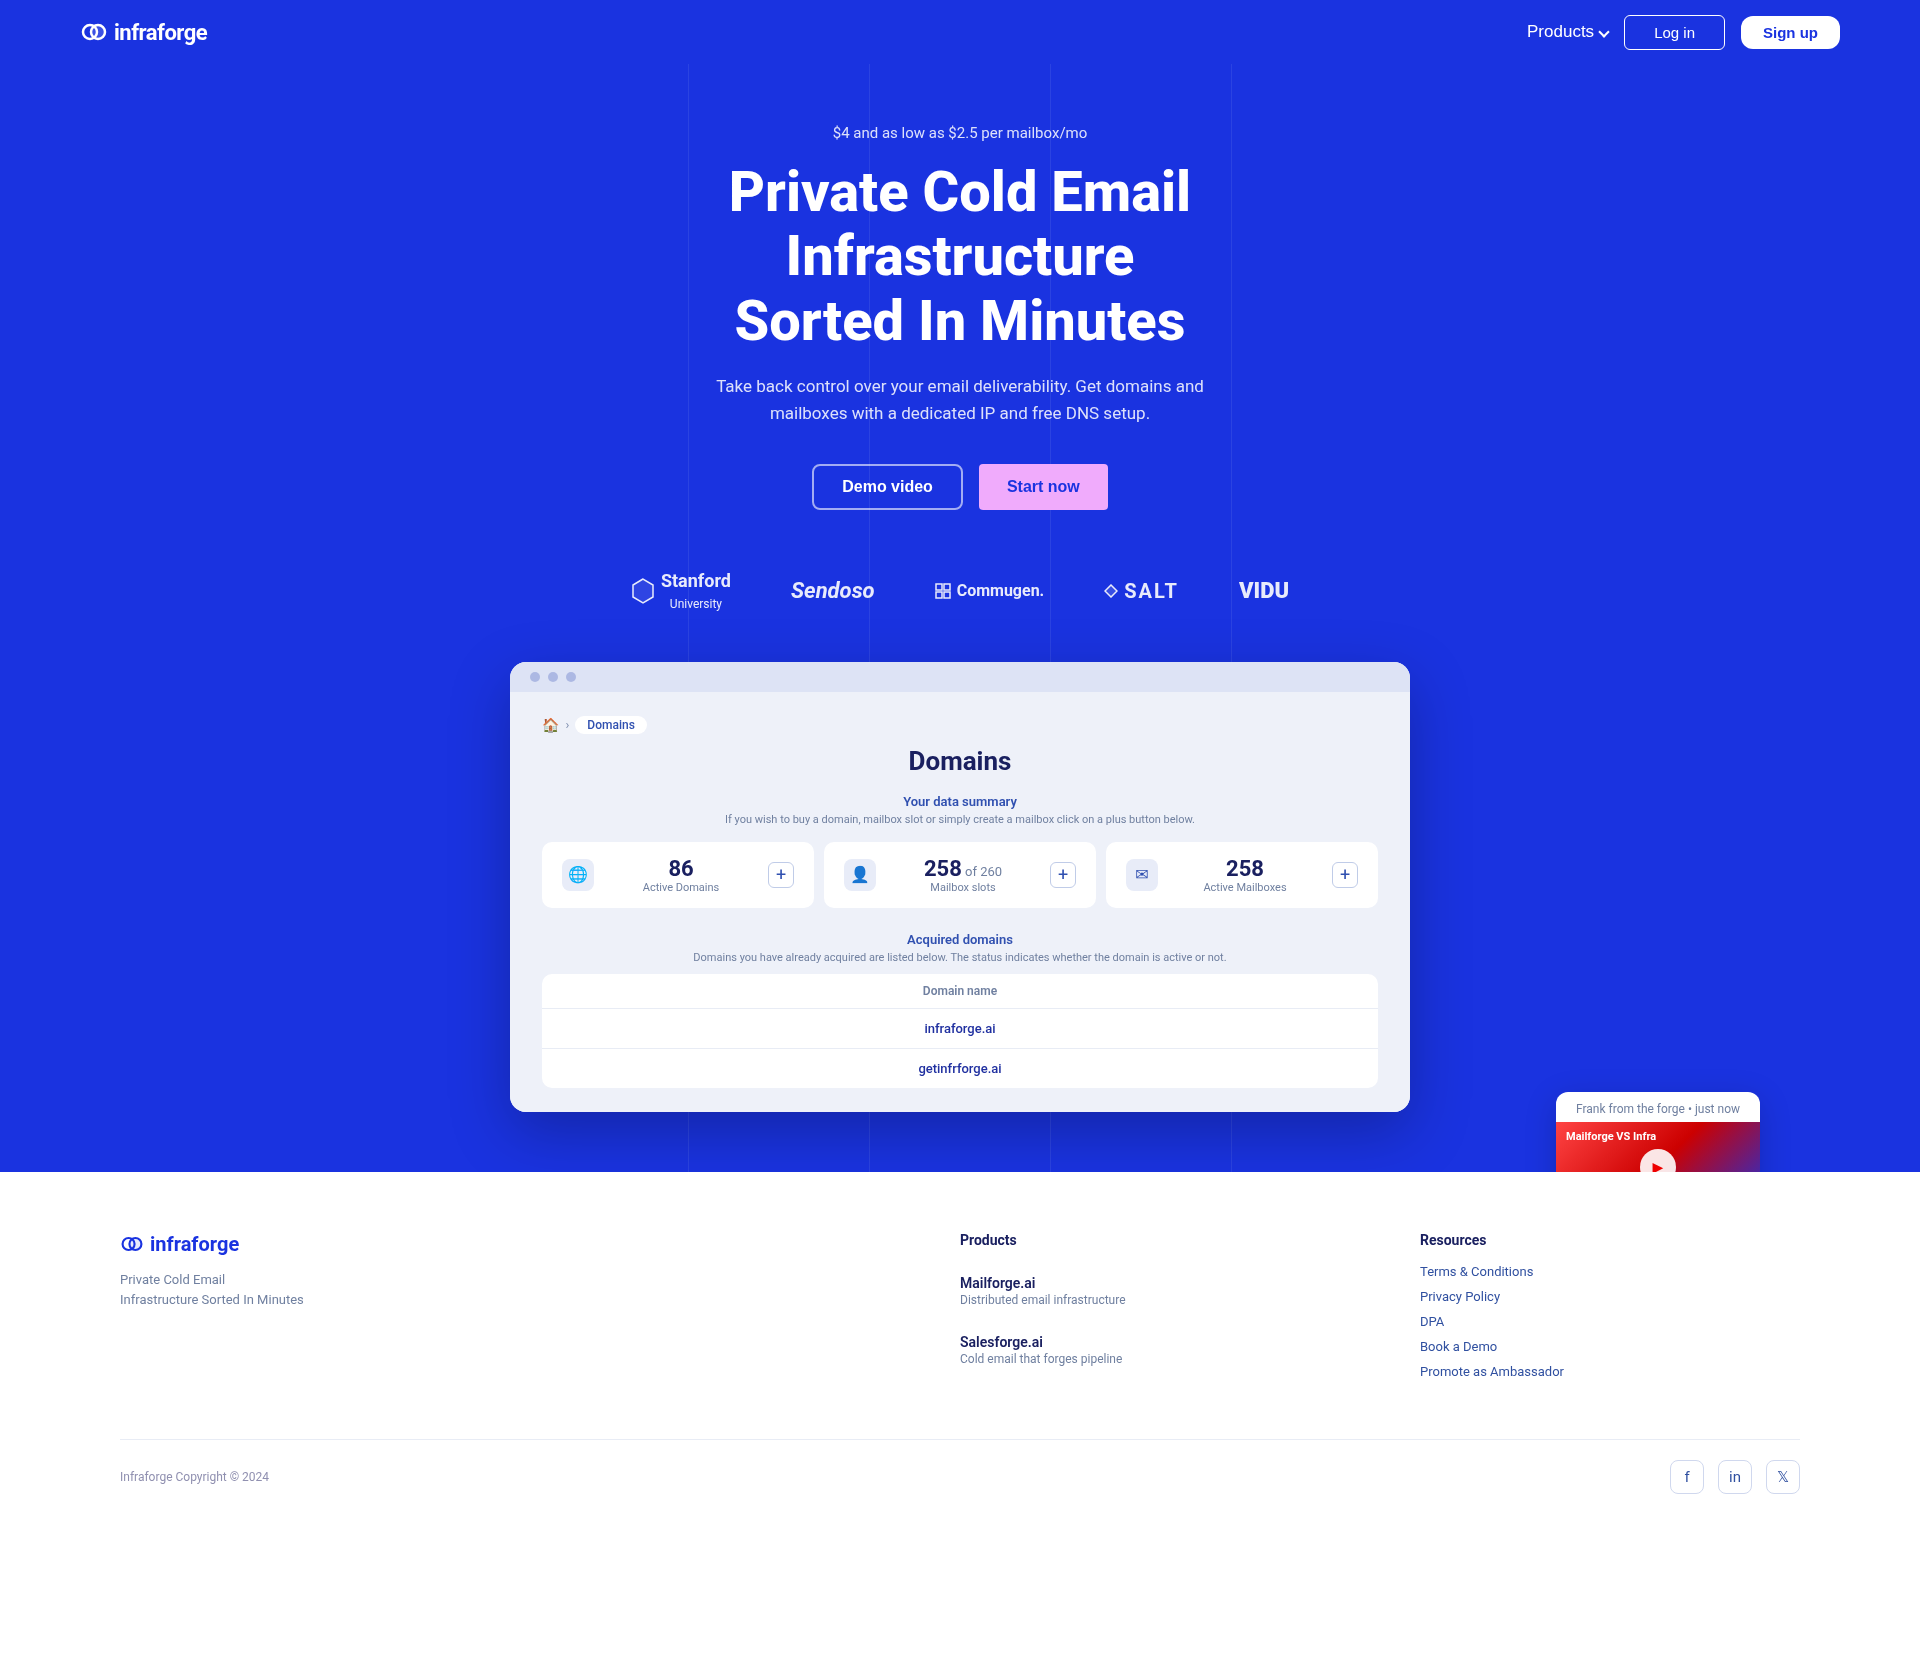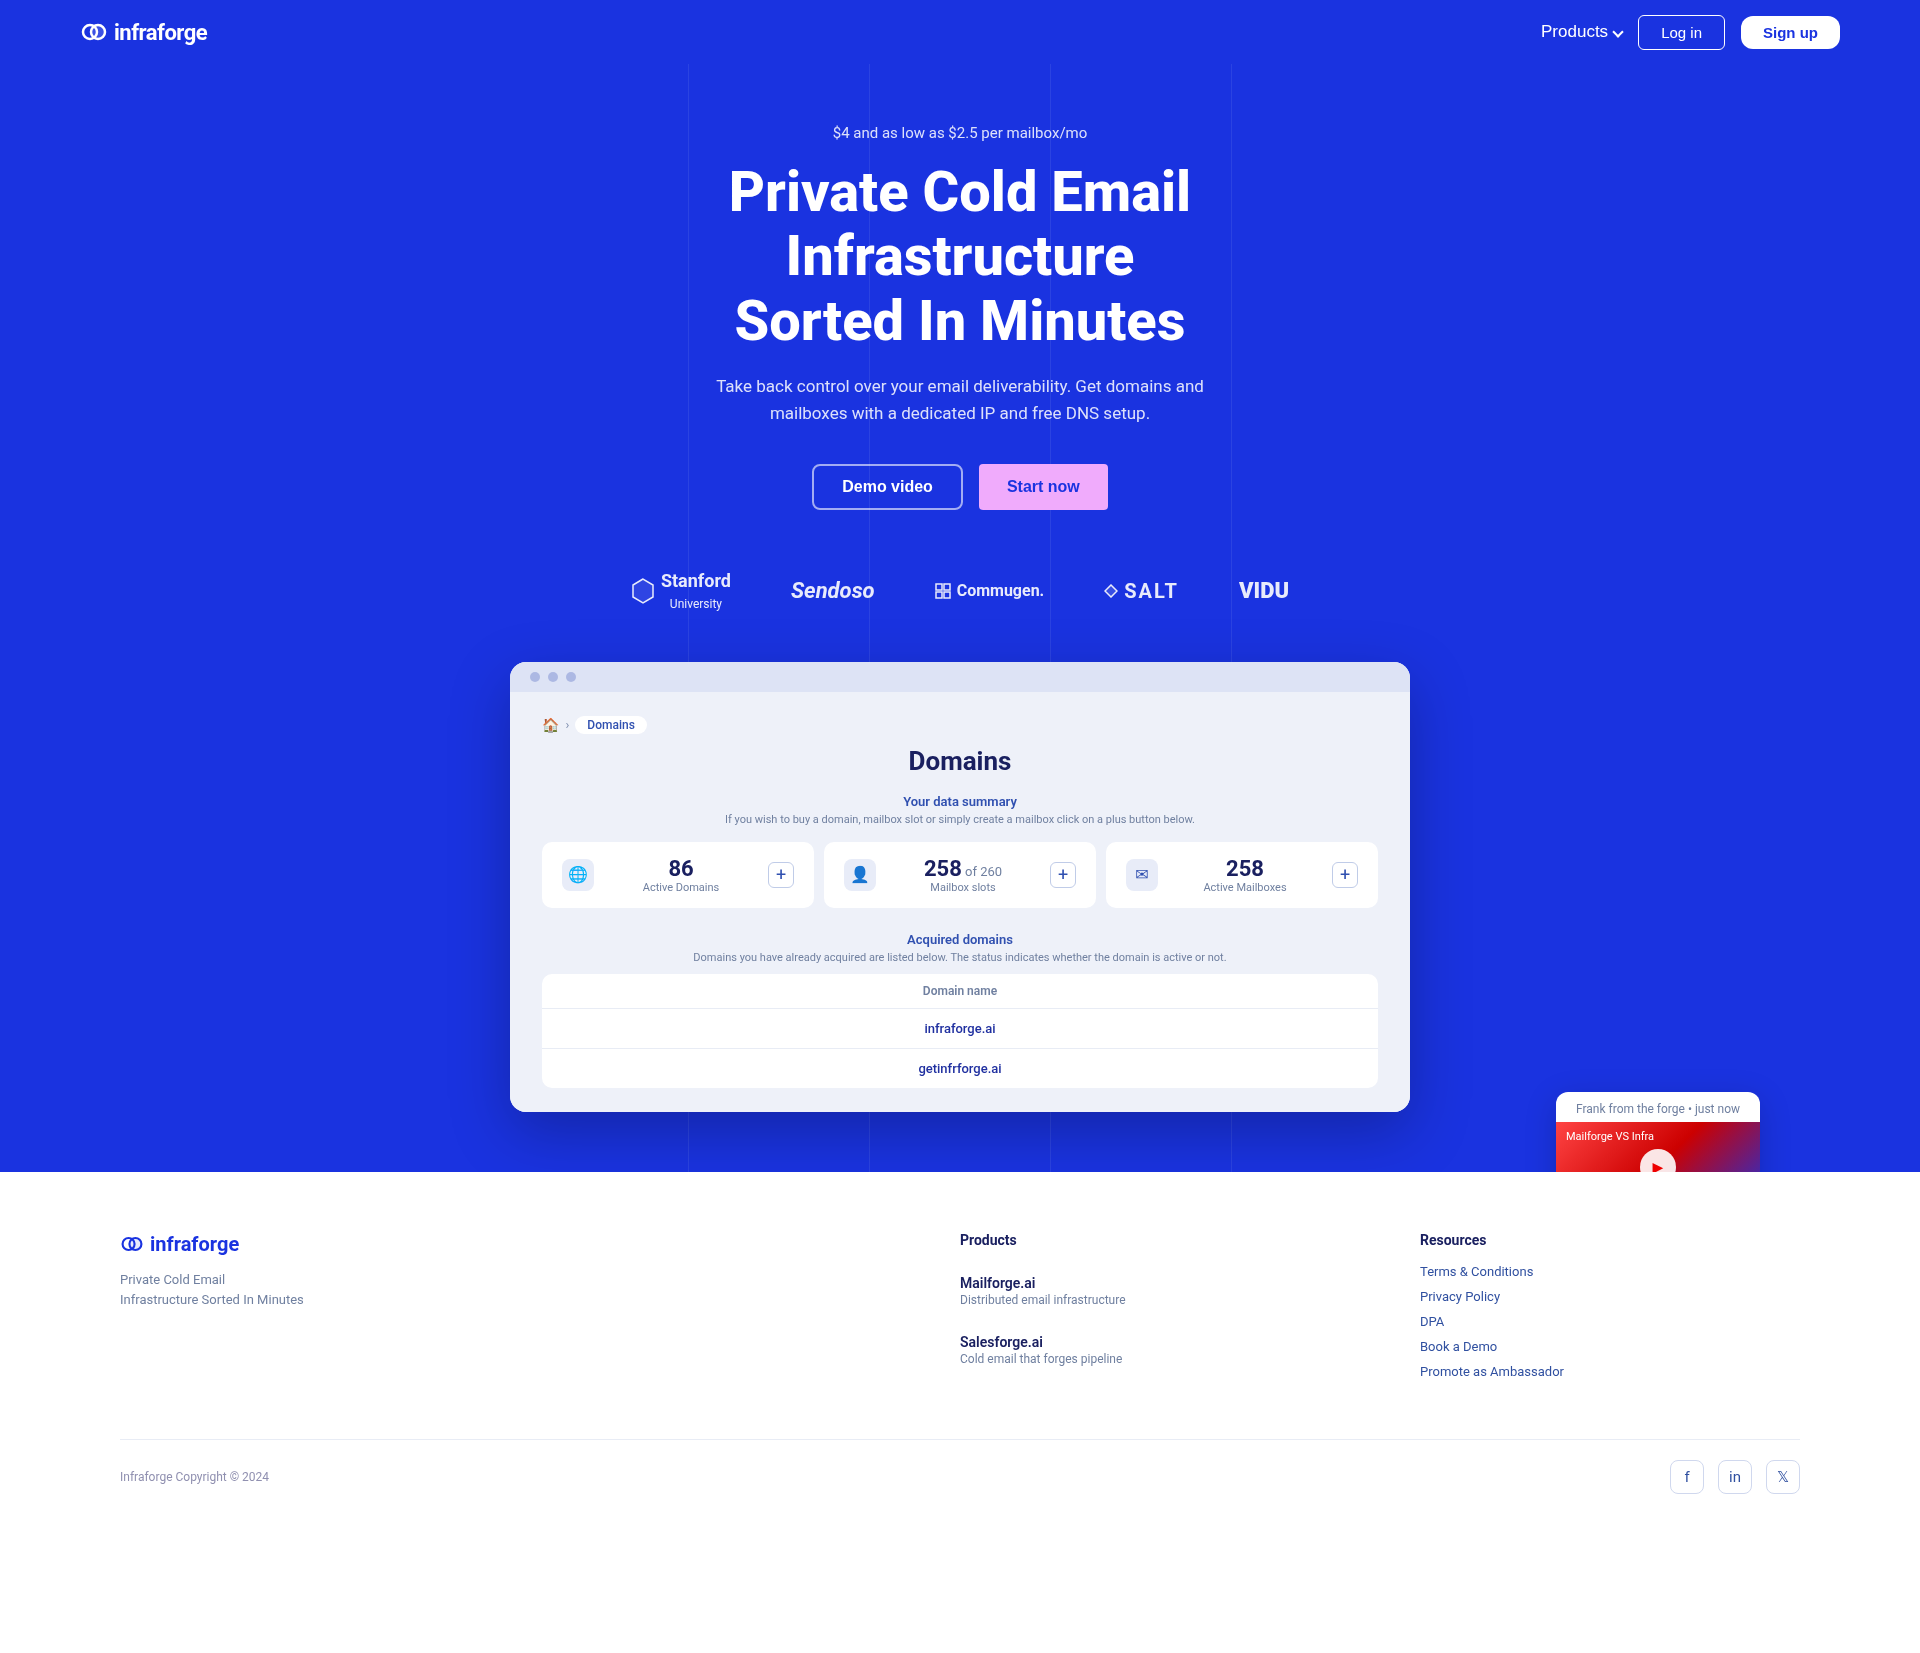--- a/index.html
+++ b/index.html
@@ -43,21 +43,21 @@
       display: flex;
       align-items: center;
       gap: 4px;
     }
     .nav-login-btn {
       background: none;
       border: 1.5px solid #fff;
       color: #fff;
       font-size: 15px;
       font-weight: 500;
-      padding: 8px 22px;
+      padding: 8px 29px;
       border-radius: 6px;
       cursor: pointer;
     }
     .nav-signup-btn {
       background: #fff;
       border: none;
       color: #1a33e0;
       font-size: 15px;
       font-weight: 600;
       padding: 8px 22px;
@@ -325,21 +325,21 @@
       border-radius: 50%;
       display: flex; align-items: center; justify-content: center;
       font-size: 14px;
       color: #e00;
     }
     .chat-video-label {
       position: absolute;
       top: 8px; left: 10px;
       font-size: 11px;
       color: #fff;
-      font-weight: 400;
+      font-weight: 700;
     }
 
     
     .footer {
       background: #fff;
       padding: 60px 120px 30px;
     }
     .footer-top {
       display: flex;
       gap: 80px;

